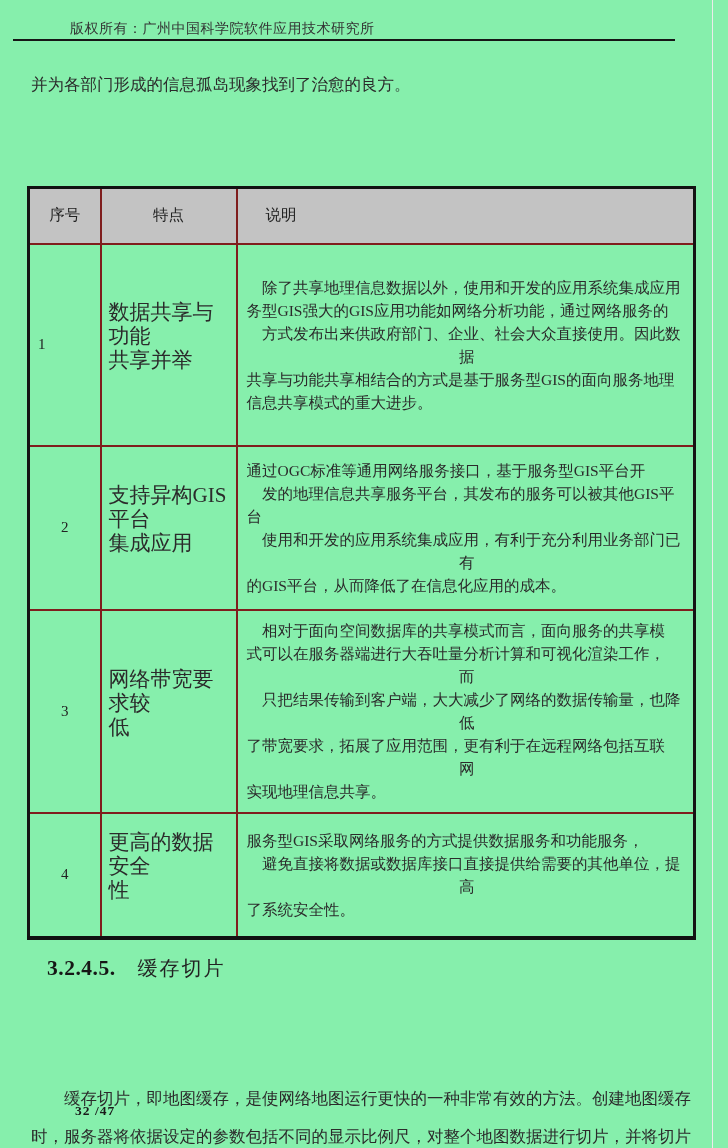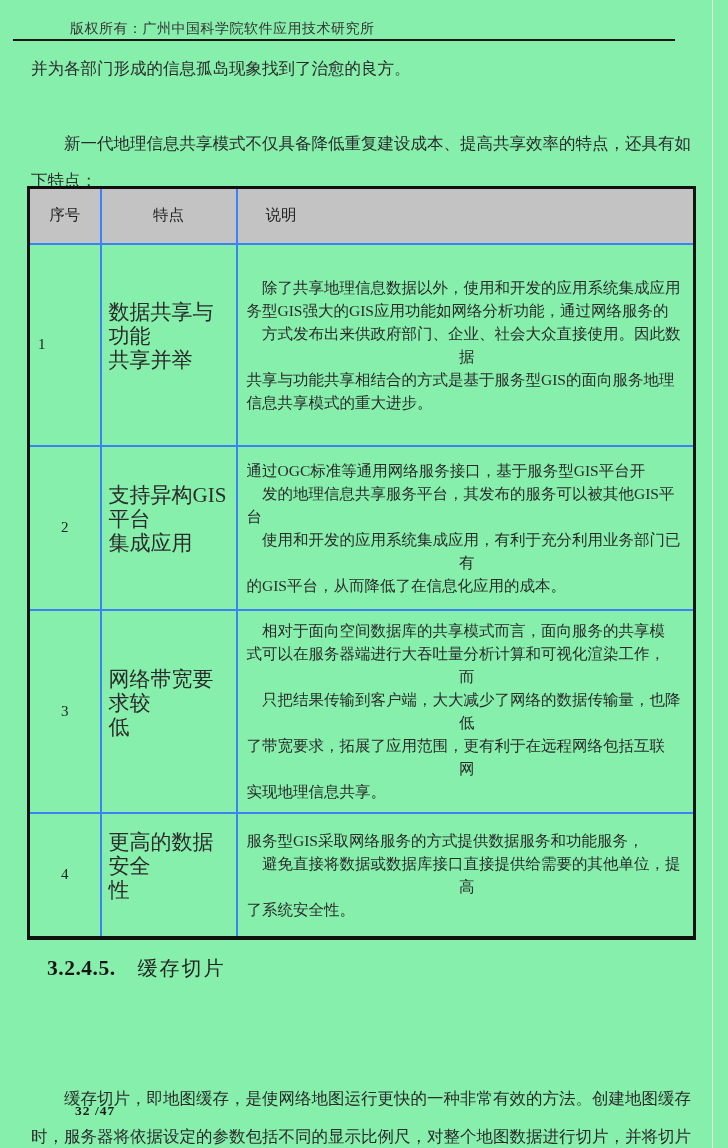--- a/index.html
+++ b/index.html
@@ -16,33 +16,33 @@
   .copyright {
     position:absolute; left:70px; top:20px;
     font-size:14px; letter-spacing:0.5px; color:#333;
     white-space:nowrap;
   }
   .header-rule {
     position:absolute; left:13px; top:39px; width:662px; height:2px;
     background:#161616;
   }
   .para { position:absolute; left:31px; color:#2b2b2b; }
-  .para-intro { top:41px; font-size:16.5px; }
+  .para-intro { top:57px; font-size:16.5px; }
   .para-features {
     top:108px; width:668px; font-size:16.5px; line-height:37px;
     white-space:pre-line; text-indent:33px;
   }
   table.features {
     position:absolute; left:27px; top:186px; width:666px;
     border-collapse:collapse; table-layout:fixed;
     border-top:3px solid #111; border-bottom:4px solid #111;
     border-left:3px solid #141414; border-right:3px solid #141414;
   }
   table.features th, table.features td {
-    border:2px solid #3b82f6; vertical-align:middle;
+    border:2px solid #7f1d1d; vertical-align:middle;
     font-weight:normal; overflow:hidden;
   }
   tr.hdr { height:56px; }
   tr.hdr th { background:#c3c3c3; font-size:15.5px; color:#222; }
   th.h-no, th.h-feature { text-align:center; }
   th.h-desc { text-align:left; padding-left:28px; }
   td.cell-no { text-align:center; font-size:15px; color:#222; }
   tbody tr:nth-child(1) td.cell-no { text-align:left; padding-left:8px; }
   td.cell-feature {
     font-size:21px; line-height:24px; padding:0 4px 17px 7px;
@@ -81,22 +81,20 @@
 
 <div class="page">
 
   <div class="scan-edge-right"></div>
 
   <div class="copyright">版权所有：广州中国科学院软件应用技术研究所</div>
   <div class="header-rule"></div>
 
   <p class="para para-intro">并为各部门形成的信息孤岛现象找到了治愈的良方。</p>
 
-  <p class="para para-features">新一代地理信息共享模式不仅具备降低重复建设成本、提高共享效率的特点，还具有如
-下特点：</p>
 
   <table class="features">
     <colgroup>
       <col style="width:72px">
         <col style="width:136px">
         <col style="width:458px">
     </colgroup>
     <thead>
       <tr class="hdr">
         <th class="h-no">序号</th>

